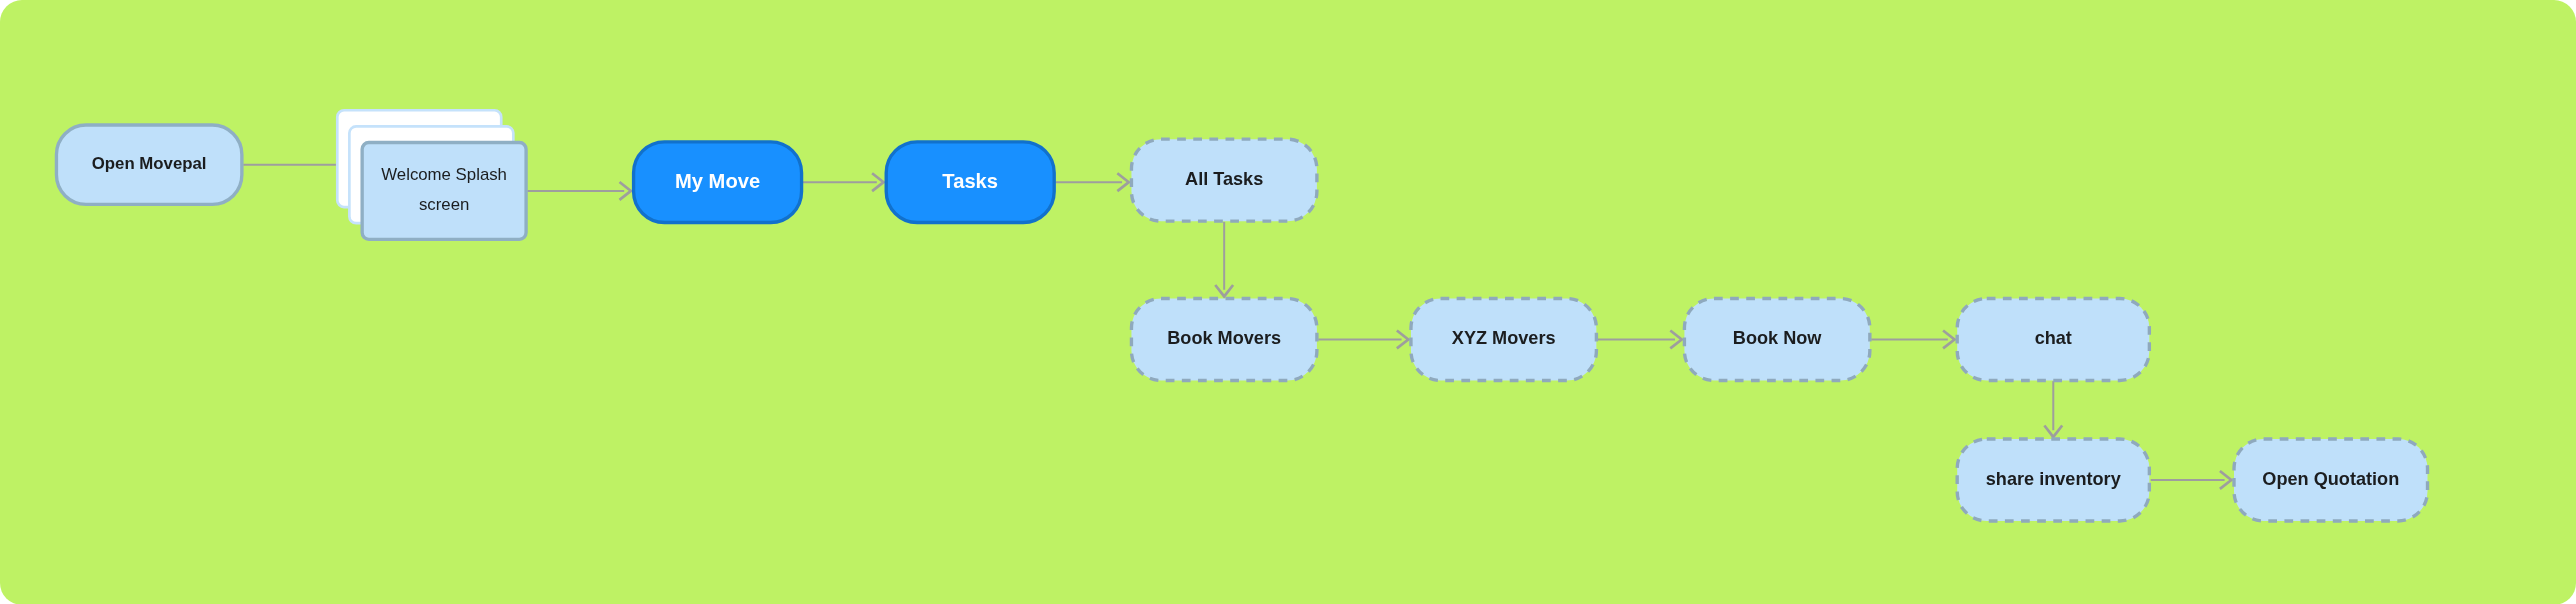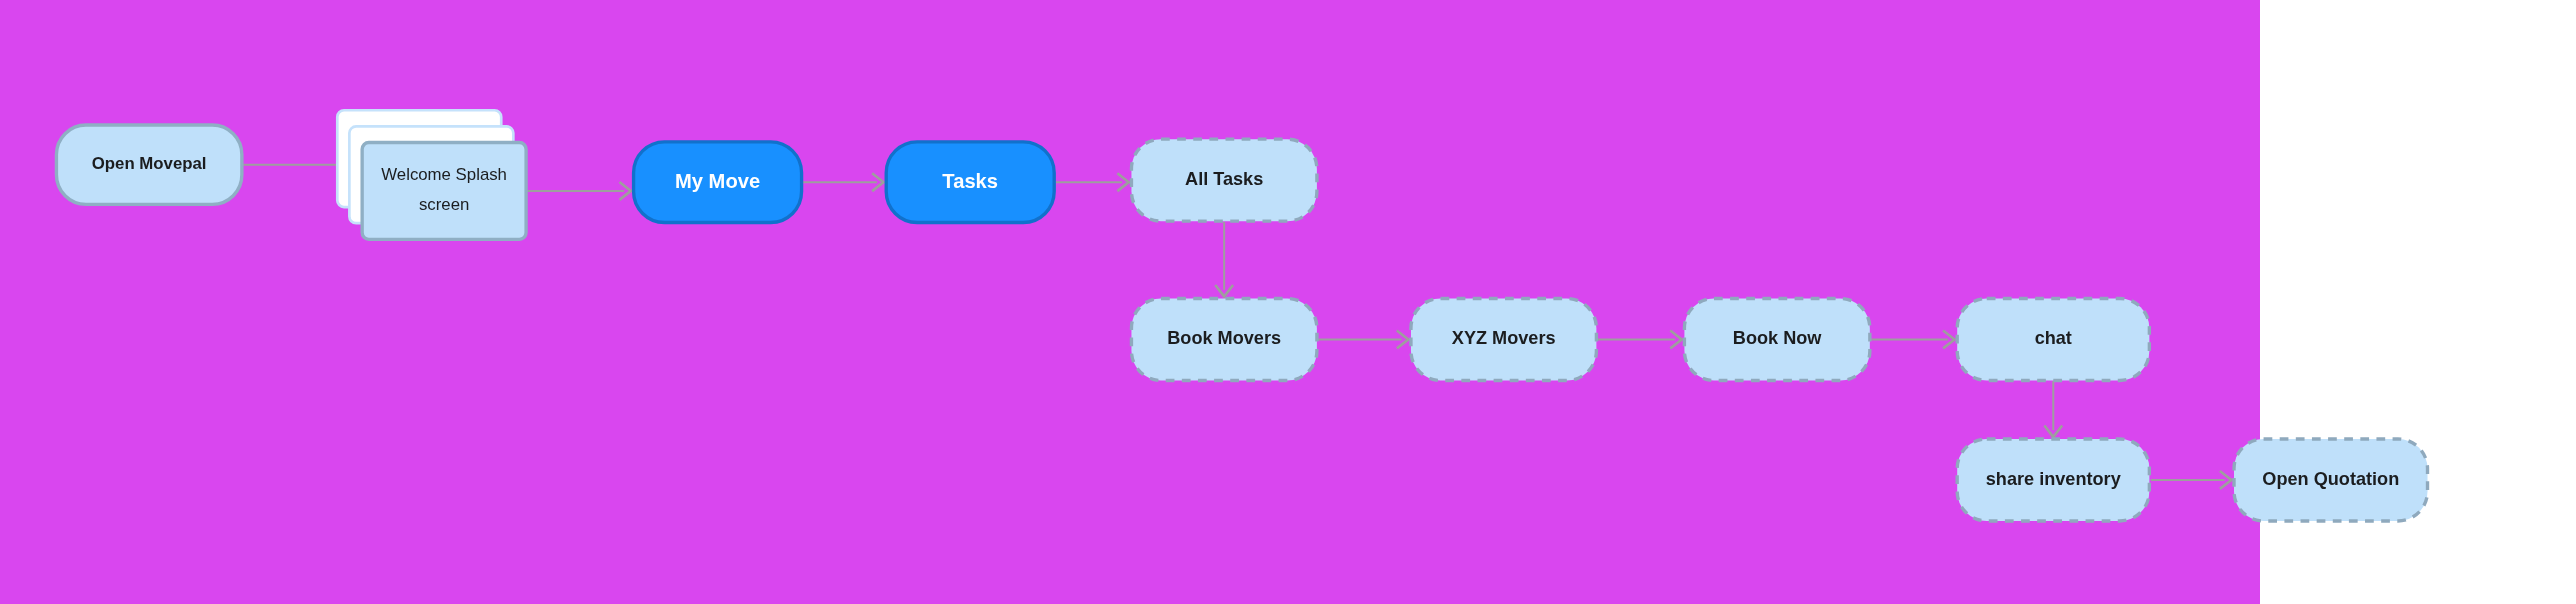--- a/index.html
+++ b/index.html
@@ -9,23 +9,24 @@
     background: #ffffff;
   }
   body {
     width: 2576px;
     height: 605px;
     font-family: "Liberation Sans", sans-serif;
     overflow: hidden;
   }
   #diagram-canvas {
     position: relative;
-    width: 2260px;
+    width: 2576px;
     height: 605px;
-    background: #d946ef;
+    background: #bef264;
+    border-radius: 22px;
   }
   #flow-svg {
     position: absolute;
     top: 0;
     left: 0;
     width: 2576px;
     height: 605px;
     display: block;
   }
   .node-label {

